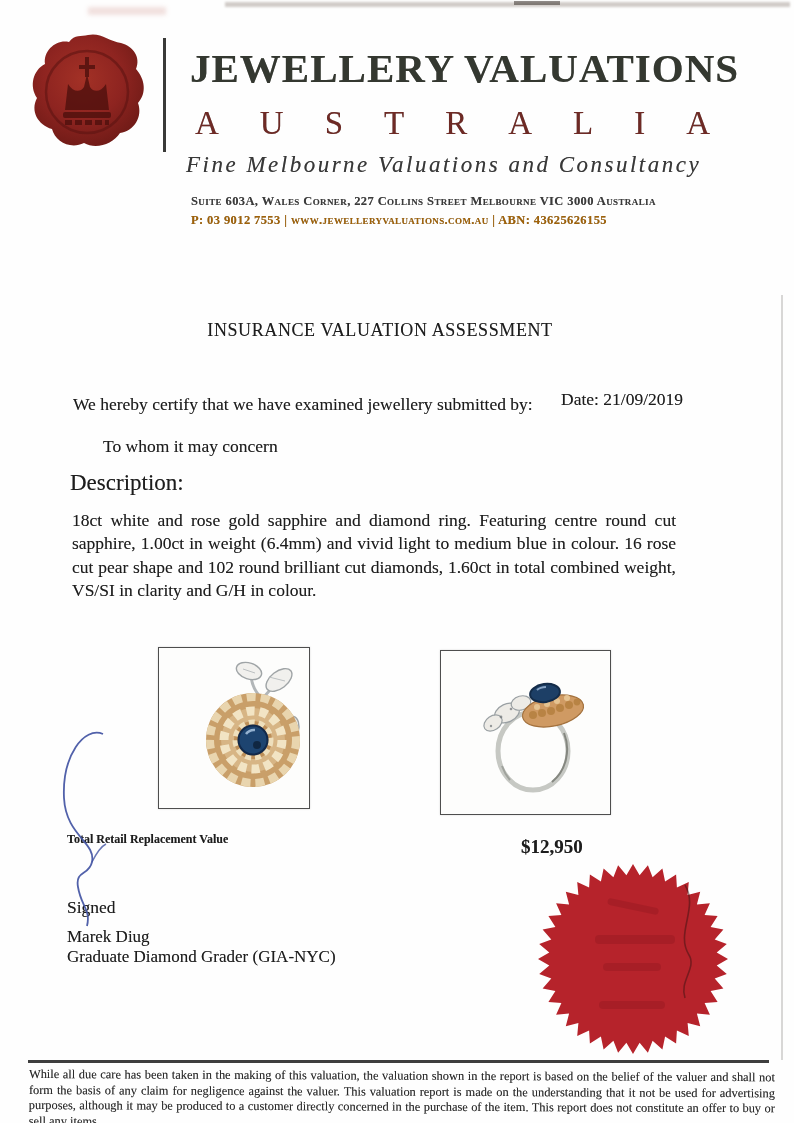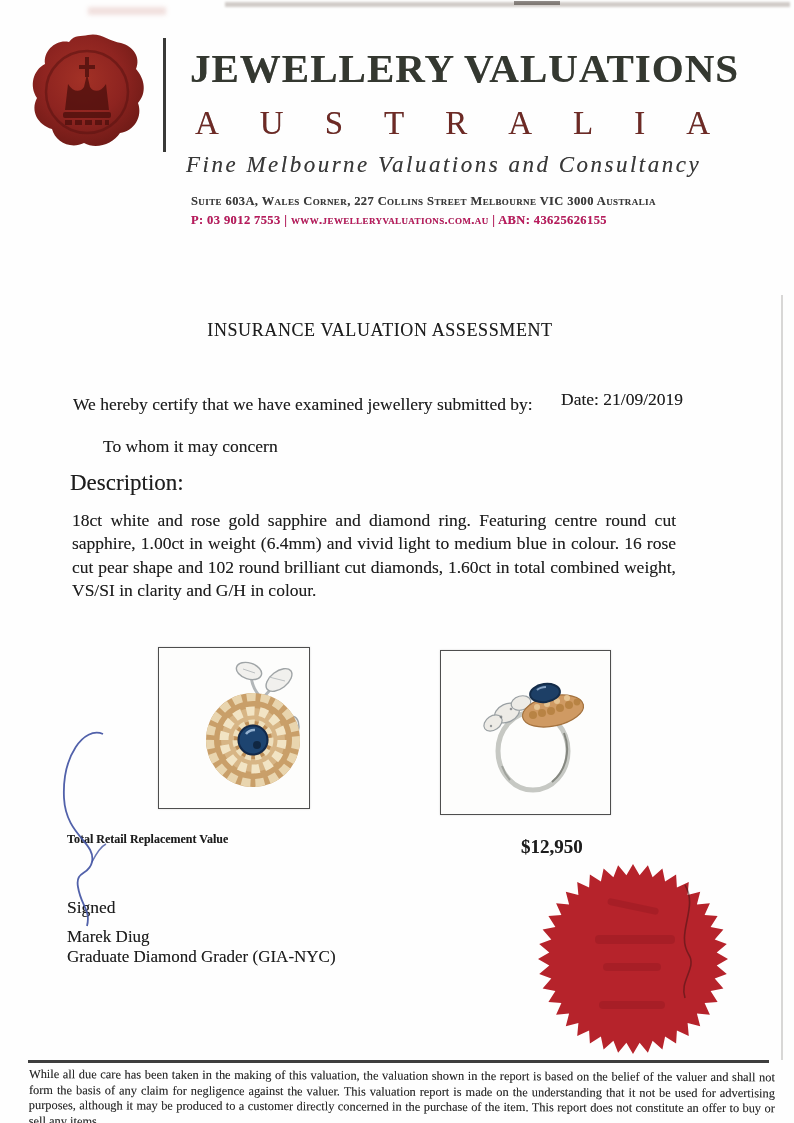--- a/index.html
+++ b/index.html
@@ -18,21 +18,21 @@
   .divider{position:absolute;left:163px;top:38px;width:3px;height:114px;background:#3a3a38;}
   .brand{left:190px;top:44px;width:560px;font-size:41px;font-weight:bold;color:var(--brand_text,#343830);
          letter-spacing:1px;white-space:nowrap;}
   .australia{left:191px;top:105px;width:560px;font-size:33px;color:var(--australia_red,#6e2a25);
          letter-spacing:41px;white-space:nowrap;overflow:hidden;text-align:right;}
   .tagline{left:186px;top:152px;width:575px;font-size:23px;font-style:italic;letter-spacing:2.5px;
          color:#383838;white-space:nowrap;}
   .addr{left:191px;top:194px;font-size:12.5px;font-weight:bold;font-variant:small-caps;
         letter-spacing:.4px;color:#3b3b3b;text-align:center;}
   .contact{left:191px;top:213px;font-size:12.5px;font-weight:bold;font-variant:small-caps;
-        letter-spacing:.4px;color:#be185d;}
+        letter-spacing:.4px;color:#a16207;}
 
   
   .title{left:0;top:320px;width:760px;text-align:center;font-size:18px;letter-spacing:.6px;}
   .date{left:561px;top:356px;font-size:17.5px;margin-top:33px;}
   .certify{left:73px;top:394px;font-size:17.5px;}
   .addressee{left:71px;top:436px;font-size:17.5px;margin-left:32px;}
   .desc-h{left:70px;top:470px;font-size:23px;}
   .desc-p{left:72px;top:509px;width:604px;font-size:17.5px;line-height:23.3px;text-align:justify;}
   .weight{left:72px;top:606px;font-size:17.5px;}
 

